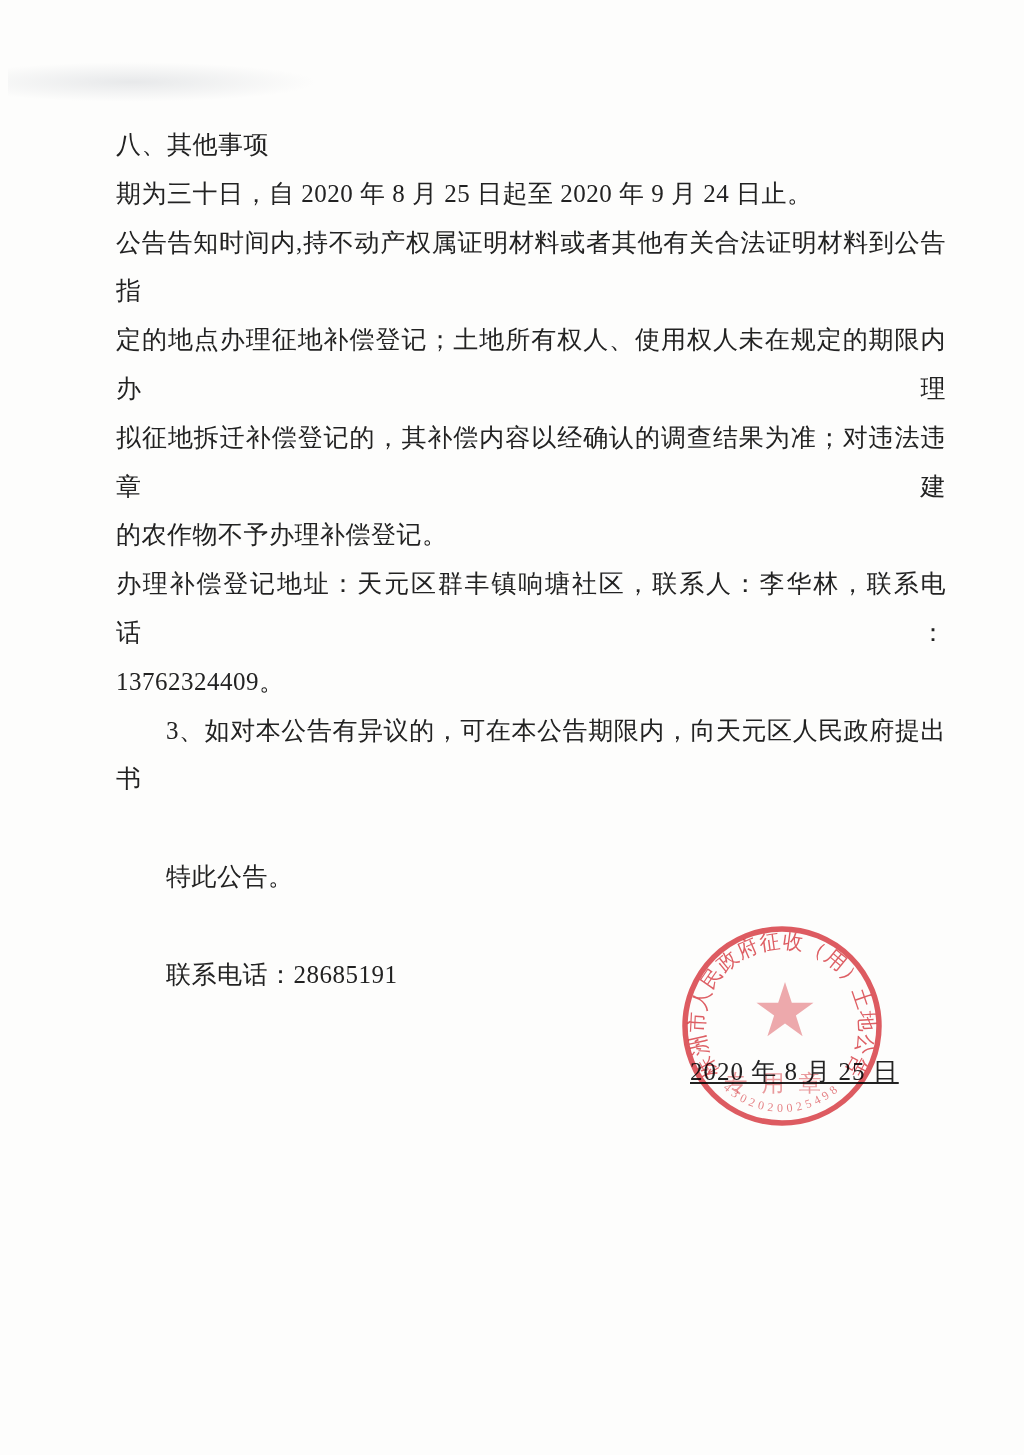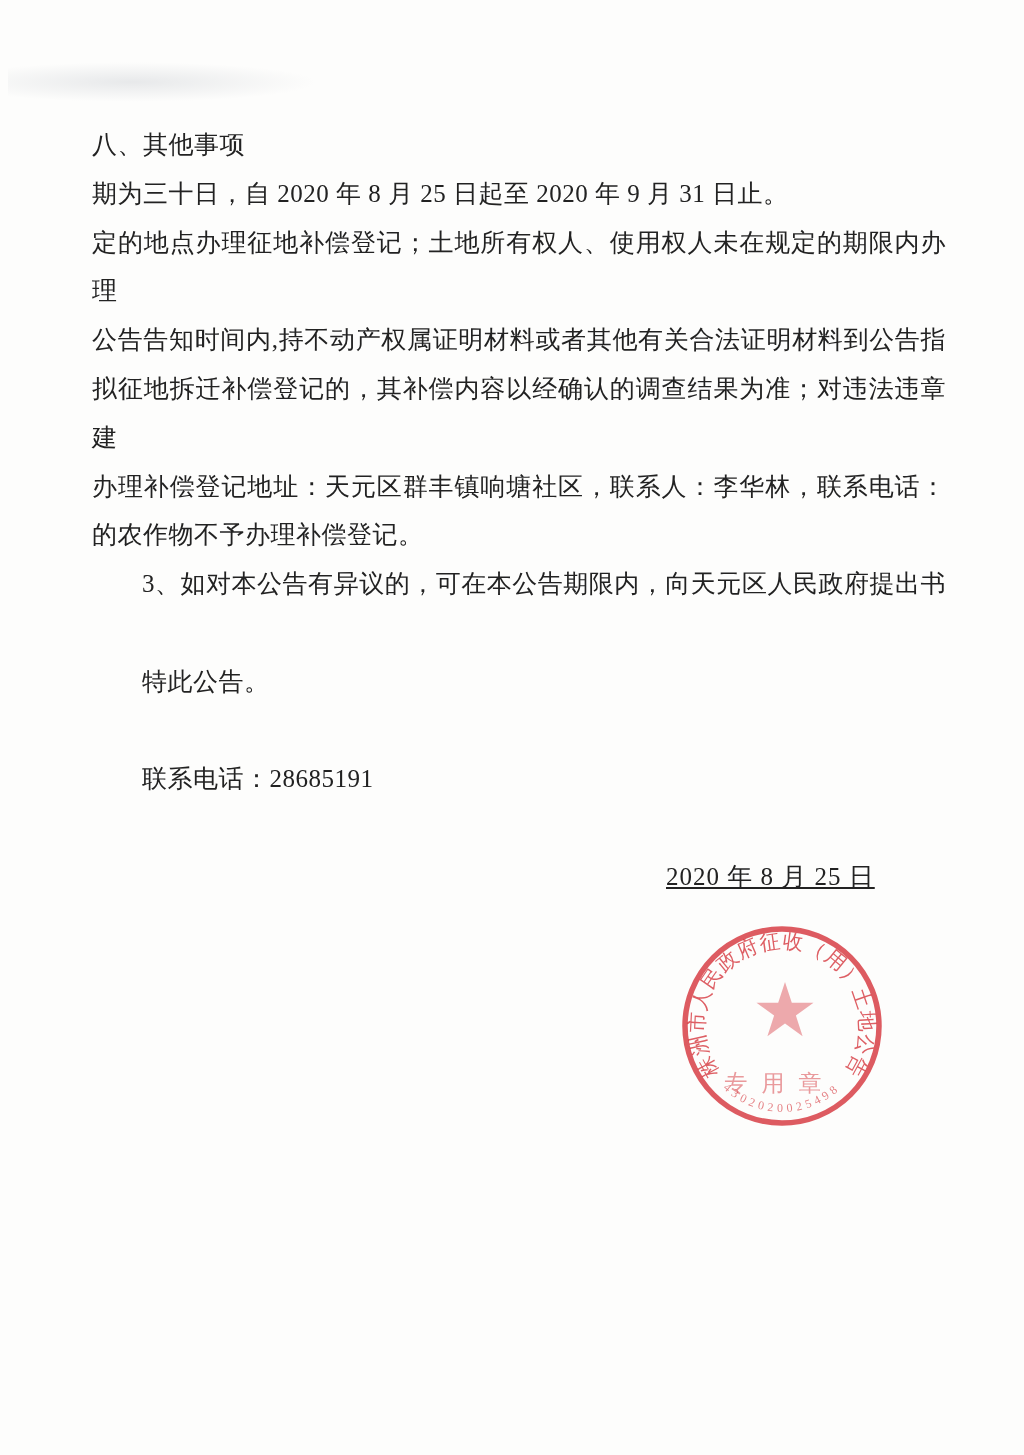--- a/index.html
+++ b/index.html
@@ -19,20 +19,21 @@
   }
   .doc {
     position:absolute; left:92px; top:121px; width:854px;
     font-size:25px; line-height:48.8px;
     letter-spacing:0.5px;
   }
   .line {
     text-align:justify;
     text-align-last:justify;
     min-height:48.8px;
+    margin-left:24px;
   }
   .line.last { text-align-last:left; }
   .line.first-indent { text-indent:2em; }
   .heading { text-align-last:left; }
   .closing { margin-top:48.8px; text-indent:2em; }
   .contact { margin-top:48.8px; text-indent:2em; }
   .signature { margin-top:48.8px; padding-left:574px; }
   .signature .issuer { letter-spacing:2px; }
   .signature .date { letter-spacing:1px;text-decoration:underline; }
   .stamp {
@@ -45,26 +46,27 @@
 </head>
 <body>
 
 <div class="page">
 
   <div class="scan-smudge"></div>
 
   <div class="doc">
     <div class="line heading">八、其他事项</div>
     <div id="paragraphs">
-        <div class="line last">期为三十日，自 2020 年 8 月 25 日起至 2020 年 9 月 31 日止。</div>
+        <div class="line last">期为三十日，自 2020 年 8 月 25 日起至 2020 年 9 月 24 日止。</div>
+        <div class="line">公告告知时间内,持不动产权属证明材料或者其他有关合法证明材料到公告指</div>
         <div class="line">定的地点办理征地补偿登记；土地所有权人、使用权人未在规定的期限内办理</div>
-        <div class="line">公告告知时间内,持不动产权属证明材料或者其他有关合法证明材料到公告指</div>
         <div class="line">拟征地拆迁补偿登记的，其补偿内容以经确认的调查结果为准；对违法违章建</div>
+        <div class="line last">的农作物不予办理补偿登记。</div>
         <div class="line">办理补偿登记地址：天元区群丰镇响塘社区，联系人：李华林，联系电话：</div>
-        <div class="line last">的农作物不予办理补偿登记。</div>
+        <div class="line last">13762324409。</div>
         <div class="line first-indent">3、如对本公告有异议的，可在本公告期限内，向天元区人民政府提出书</div>
       </div>
     <div class="line last closing">特此公告。</div>
     <div class="line last contact">联系电话：28685191</div>
     <div class="signature">
       <div class="line last date">2020 年 8 月 25 日</div>
     </div>
   </div>
 
   <svg class="stamp" viewBox="0 0 210 210" aria-hidden="true">

